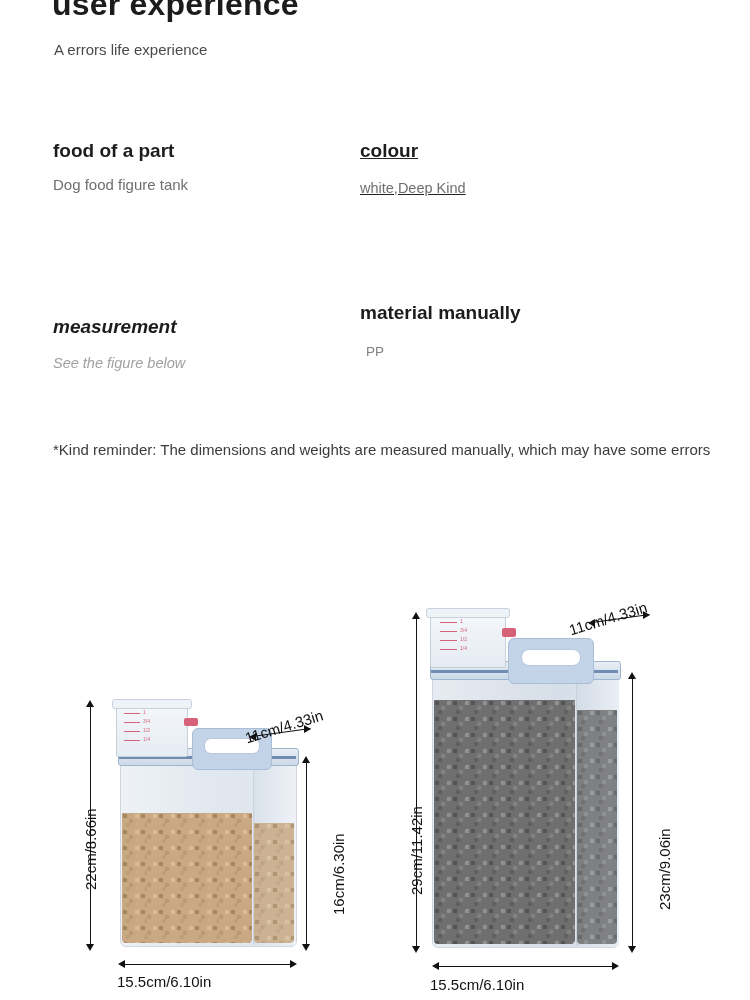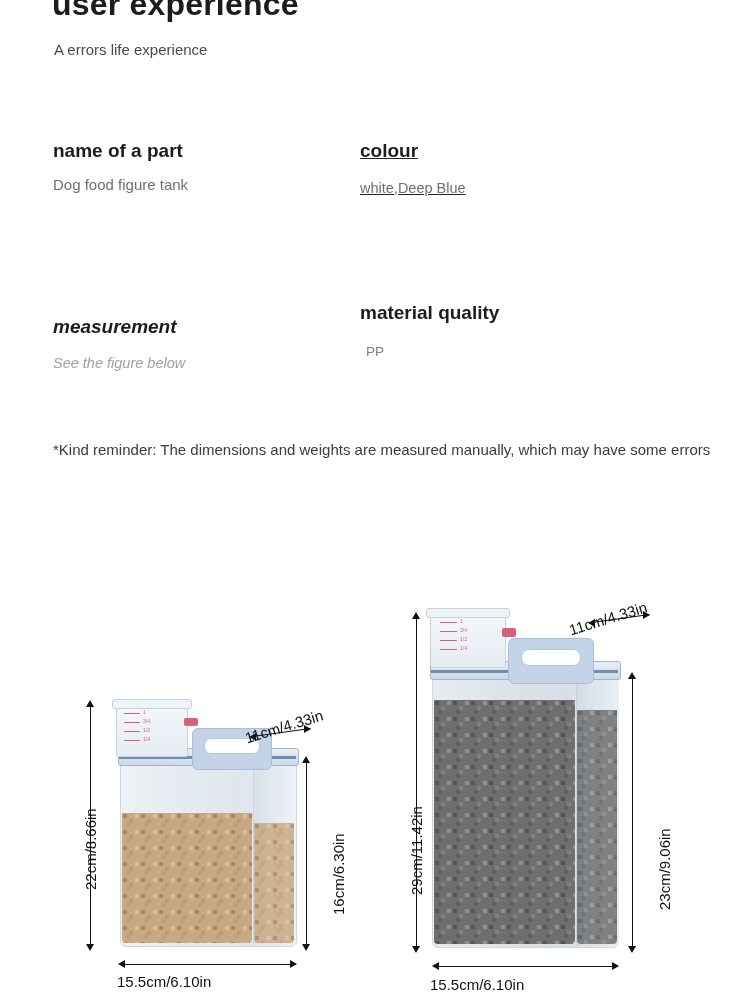--- a/index.html
+++ b/index.html
@@ -178,33 +178,33 @@
     font-family: "Liberation Sans", sans-serif;
   }
 </style>
 </head>
 <body>
 
 <div class="page-title">user experience</div>
 <div class="page-subtitle">A errors life experience</div>
 
 <div class="spec spec-a">
-  <div class="spec-label">name of a part</div>
+  <div class="spec-label">food of a part</div>
   <div class="spec-value">Dog food figure tank</div>
 </div>
 <div class="spec spec-b">
   <div class="spec-label">colour</div>
-  <div class="spec-value">white,Deep Blue</div>
+  <div class="spec-value">white,Deep Kind</div>
 </div>
 <div class="spec spec-c">
   <div class="spec-label">measurement</div>
   <div class="spec-value">See the figure below</div>
 </div>
 <div class="spec spec-d">
-  <div class="spec-label">material quality</div>
+  <div class="spec-label">material manually</div>
   <div class="spec-value">PP</div>
 </div>
 
 <div class="reminder">*Kind reminder: The dimensions and weights are measured manually, which may have some errors</div>
 
 <div class="figure-area">
 
   <div class="container-unit" style="left:0; top:0; width:380px; height:440px;">
 
     <div class="jar-body" style="left:120px; top:200px; width:175px; height:185px; background:linear-gradient(90deg,#eef2f6 0%,#e3e9f0 45%,#dfe6ee 70%,#eaeff5 100%);"></div>

